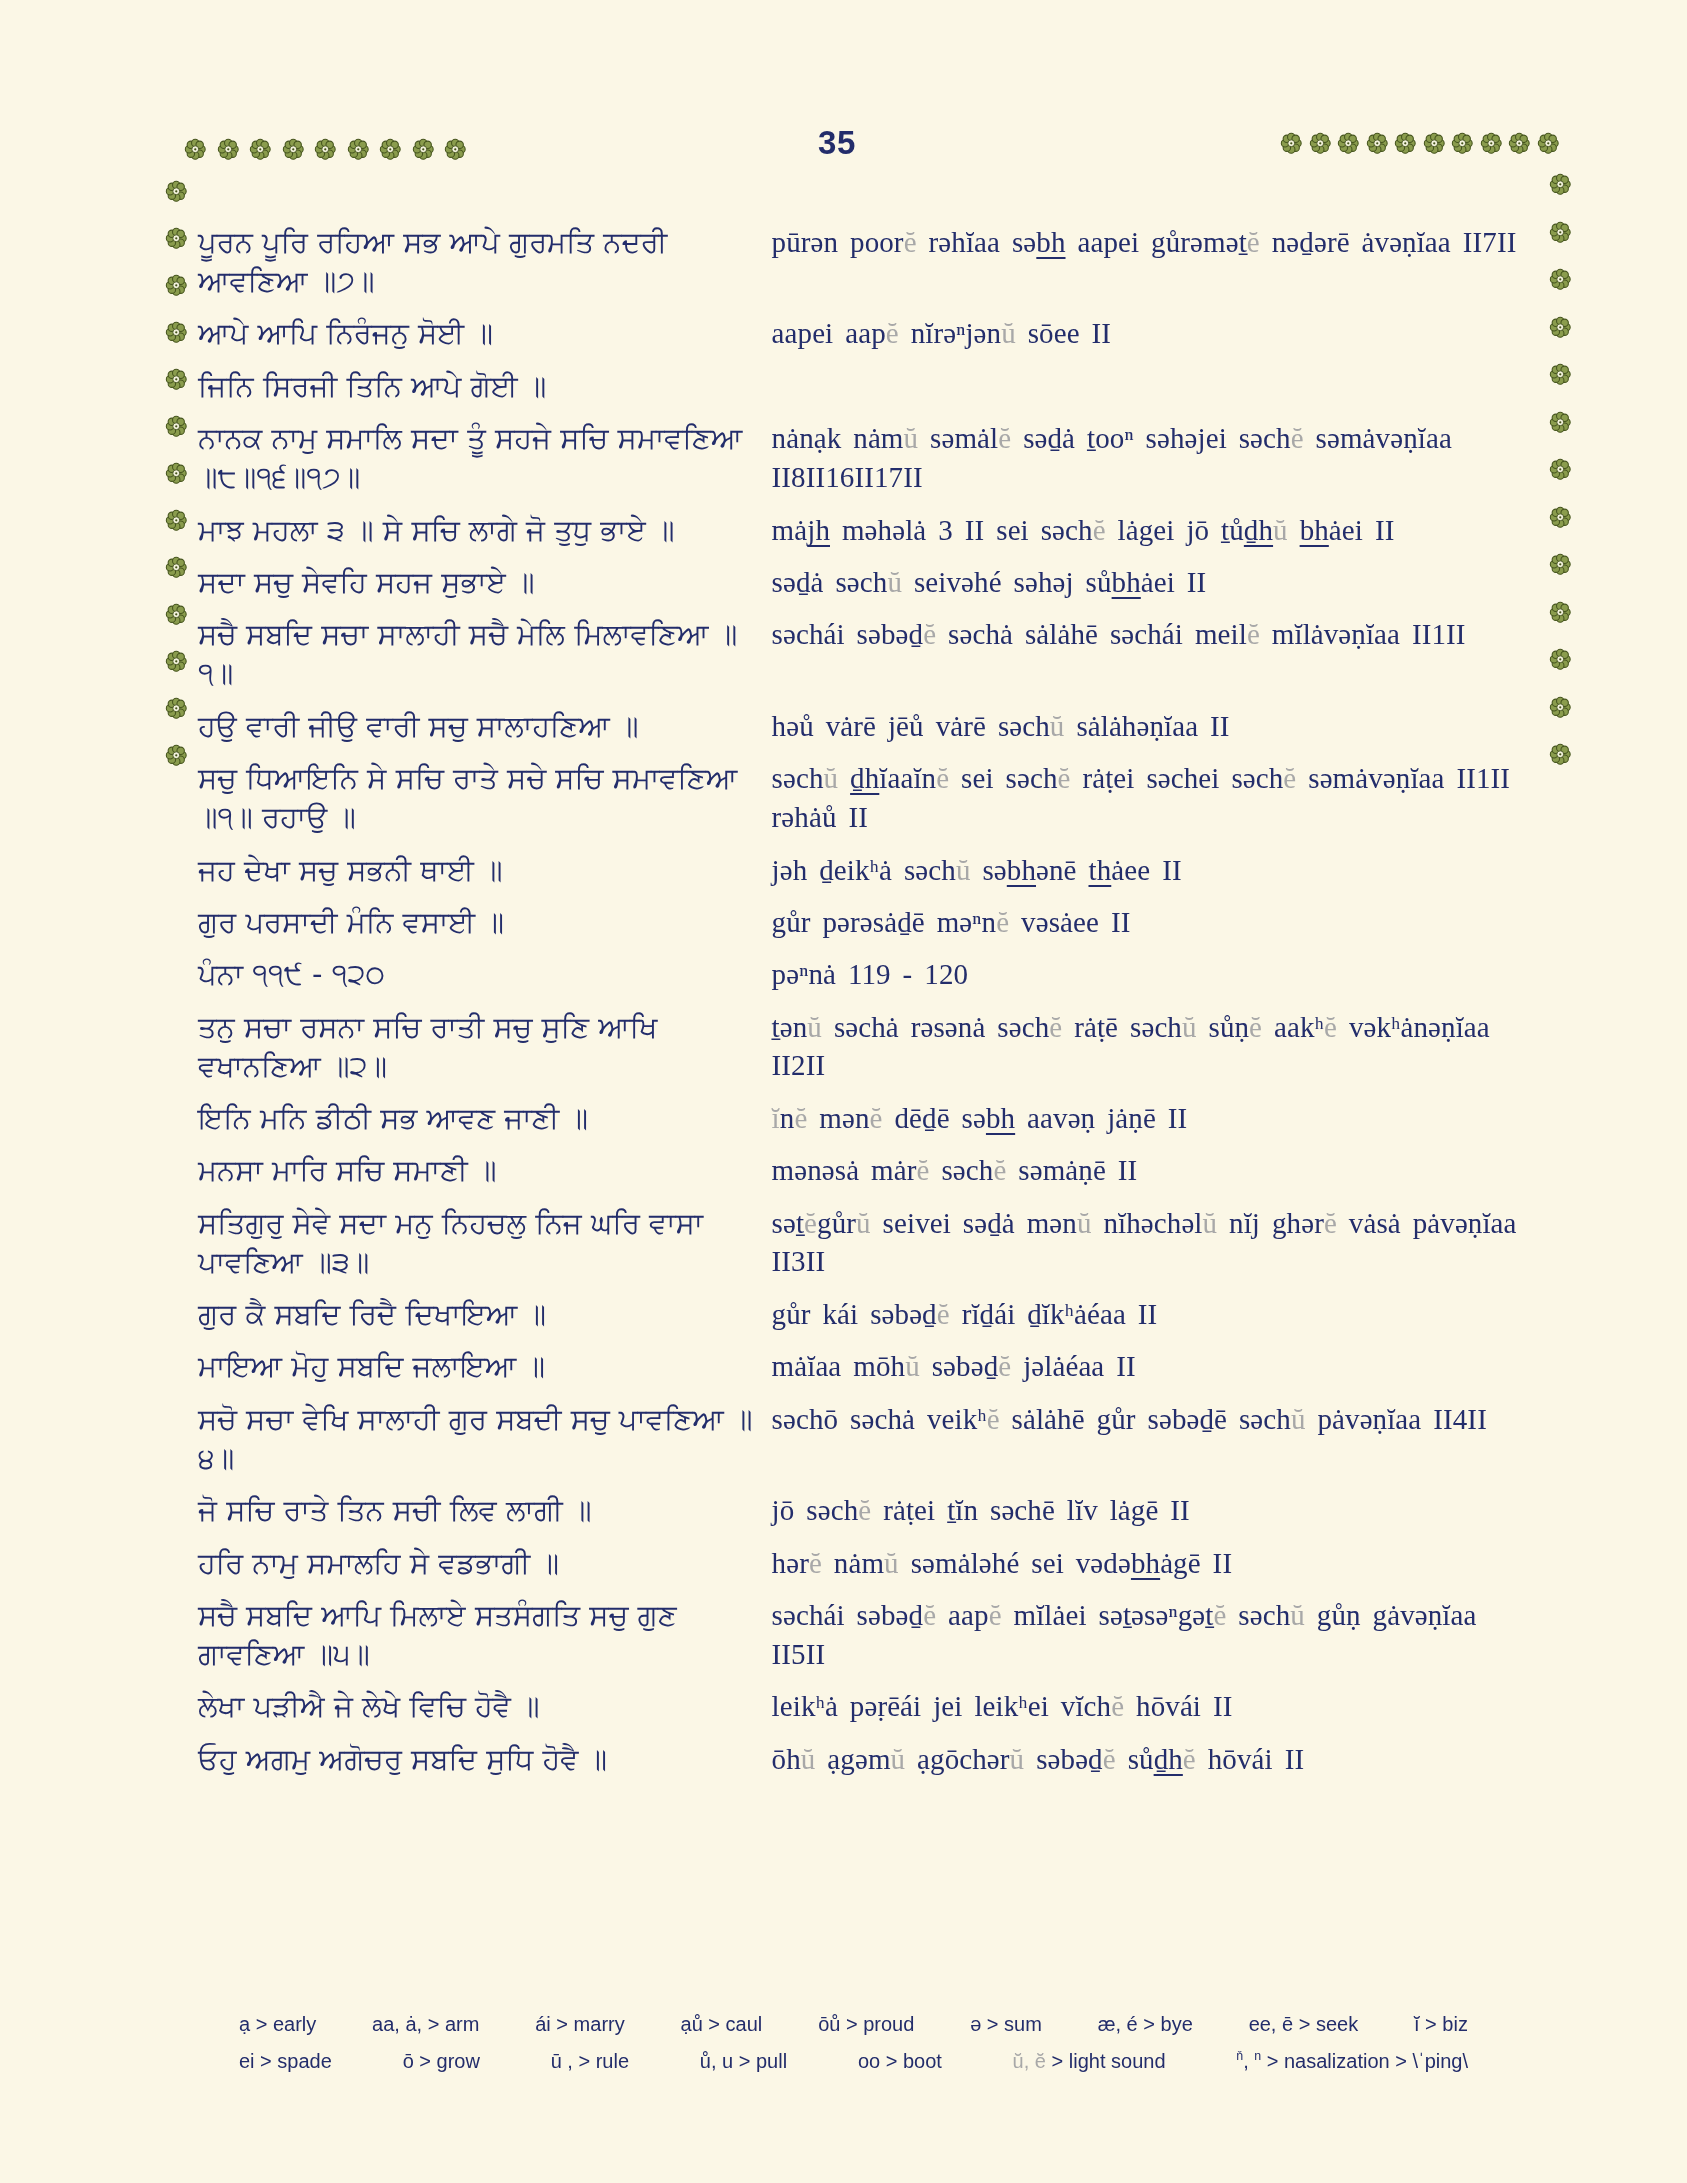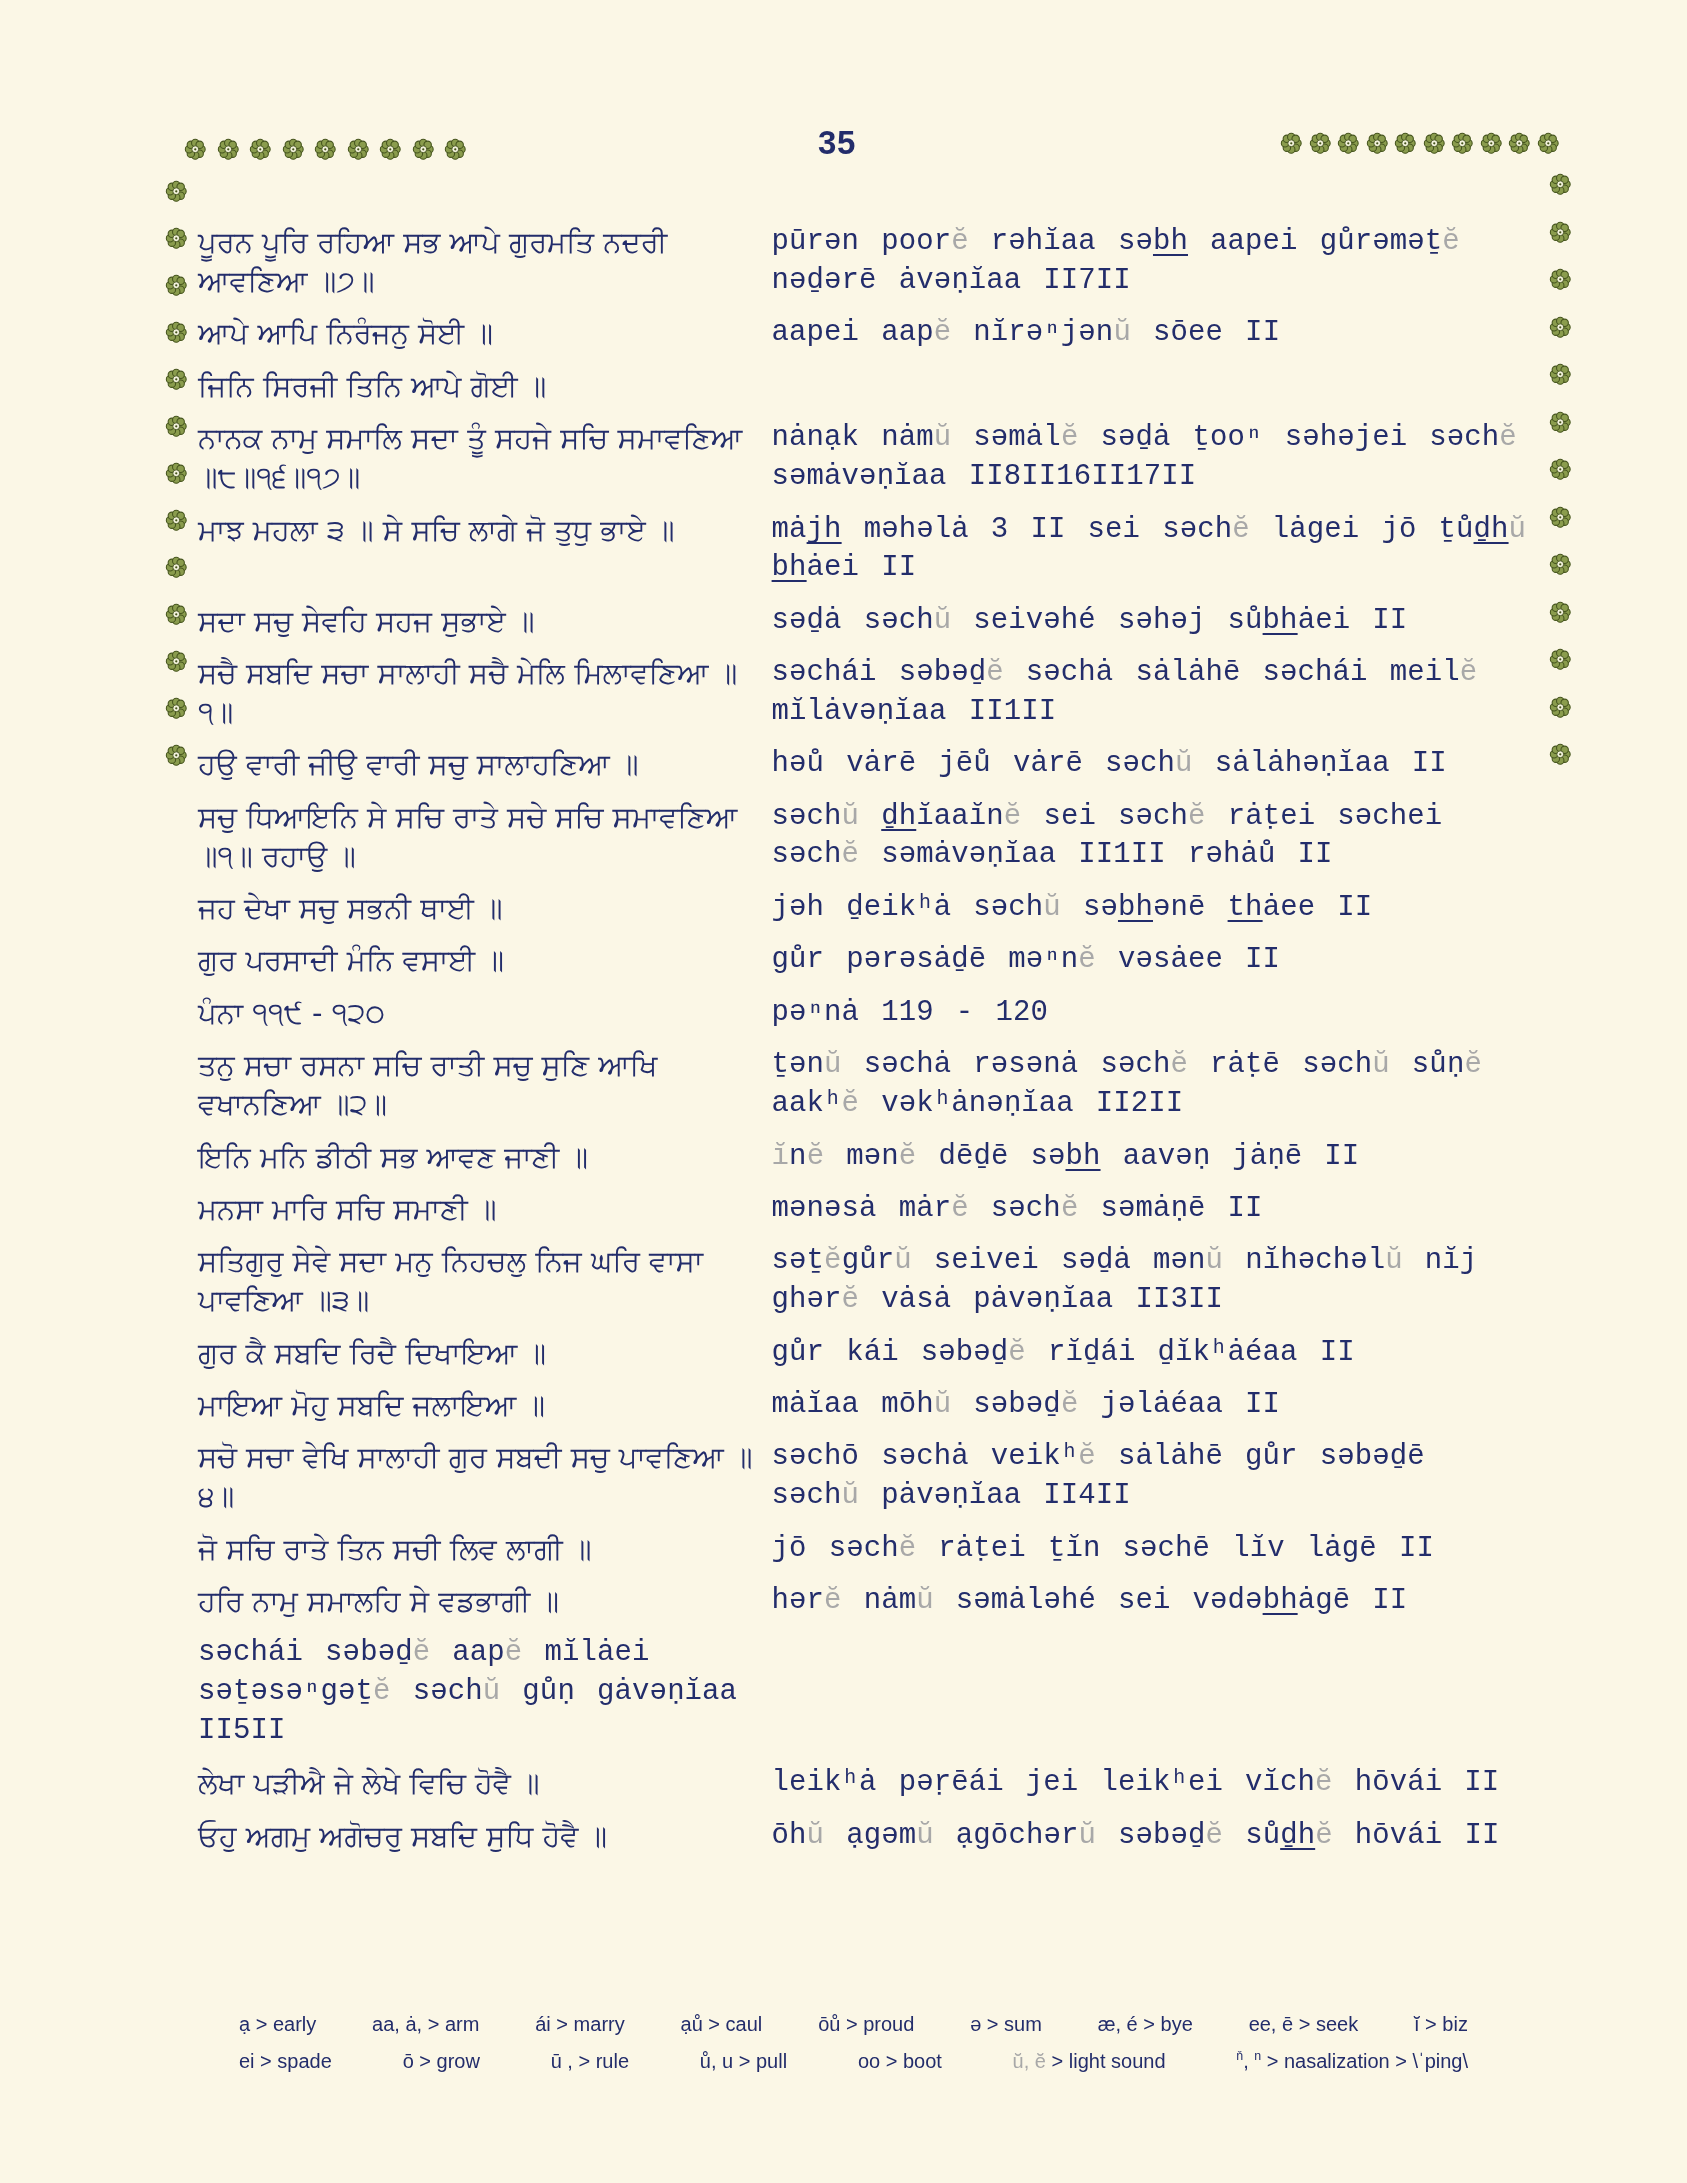--- a/index.html
+++ b/index.html
@@ -12,21 +12,21 @@
   .fl-col{position:absolute;display:flex;flex-direction:column;align-items:center;}
   .fl-row.tl{left:184px;top:138px;gap:10px;}
   .fl-row.tr{left:1280px;top:132px;gap:6px;}
   .fl-col.cl{left:165px;top:180px;gap:24.5px;}
   .fl-col.cr{left:1549px;top:173px;gap:25px;}
   .flower{width:22.5px;height:22.5px;display:block;}
   
   .content{position:absolute;left:198px;top:195px;width:1333px;margin-top:28px;}
   .verse{display:grid;grid-template-columns:559px 758px;column-gap:14.6px;margin-bottom:13.2px;}
   .g{font-family:"DejaVu Sans", sans-serif;font-size:29px;line-height:1.35;color:#232D6B;}
-  .t{font-family:Liberation Mono, monospace;font-size:29px;line-height:1.34;color:#232D6B;
+  .t{font-family:Liberation Serif, serif;font-size:29px;line-height:1.34;color:#232D6B;
      word-spacing:4.6px;letter-spacing:0.1px;}
   .verse.center .g,.verse.center .t{text-align:left;}
   .ul{text-decoration:underline;text-underline-offset:4.6px;text-decoration-thickness:2px;text-decoration-skip-ink:none;}
   .lt{color:#A8A8A8;}
   sup{font-size:62%;line-height:0;}
   
   .key{position:absolute;left:239px;top:2013px;width:1229px;color:#232D6B;}
   .key-row{display:flex;justify-content:space-between;font-size:20px;font-weight:500;
            margin-bottom:14px;white-space:nowrap;gap:29px;}
   .key-item{flex:0 0 auto;}
@@ -664,20 +664,21 @@
       </div>
       <div class="verse">
         <div class="g">ਜੋ ਸਚਿ ਰਾਤੇ ਤਿਨ ਸਚੀ ਲਿਵ ਲਾਗੀ ॥</div>
         <div class="t">jō səch<span class="lt">ĕ</span> rȧṭei ṯĭn səchē lĭv lȧgē II</div>
       </div>
       <div class="verse">
         <div class="g">ਹਰਿ ਨਾਮੁ ਸਮਾਲਹਿ ਸੇ ਵਡਭਾਗੀ ॥</div>
         <div class="t">hər<span class="lt">ĕ</span> nȧm<span class="lt">ŭ</span> səmȧləhé sei vədə<span class="ul">bh</span>ȧgē II</div>
       </div>
       <div class="verse">
+        <div class="g">ਸਚੈ ਸਬਦਿ ਆਪਿ ਮਿਲਾਏ ਸਤਸੰਗਤਿ ਸਚੁ ਗੁਣ ਗਾਵਣਿਆ ॥੫॥</div>
         <div class="t">səchái səbəḏ<span class="lt">ĕ</span> aap<span class="lt">ĕ</span> mĭlȧei səṯəsəⁿgəṯ<span class="lt">ĕ</span> səch<span class="lt">ŭ</span> gůṇ gȧvəṇĭaa II5II</div>
       </div>
       <div class="verse">
         <div class="g">ਲੇਖਾ ਪੜੀਐ ਜੇ ਲੇਖੇ ਵਿਚਿ ਹੋਵੈ ॥</div>
         <div class="t">leikʰȧ pəṛēái jei leikʰei vĭch<span class="lt">ĕ</span> hōvái II</div>
       </div>
       <div class="verse">
         <div class="g">ਓਹੁ ਅਗਮੁ ਅਗੋਚਰੁ ਸਬਦਿ ਸੁਧਿ ਹੋਵੈ ॥</div>
         <div class="t">ōh<span class="lt">ŭ</span> ạgəm<span class="lt">ŭ</span> ạgōchər<span class="lt">ŭ</span> səbəḏ<span class="lt">ĕ</span> sů<span class="ul">ḏh</span><span class="lt">ĕ</span> hōvái II</div>
       </div>

